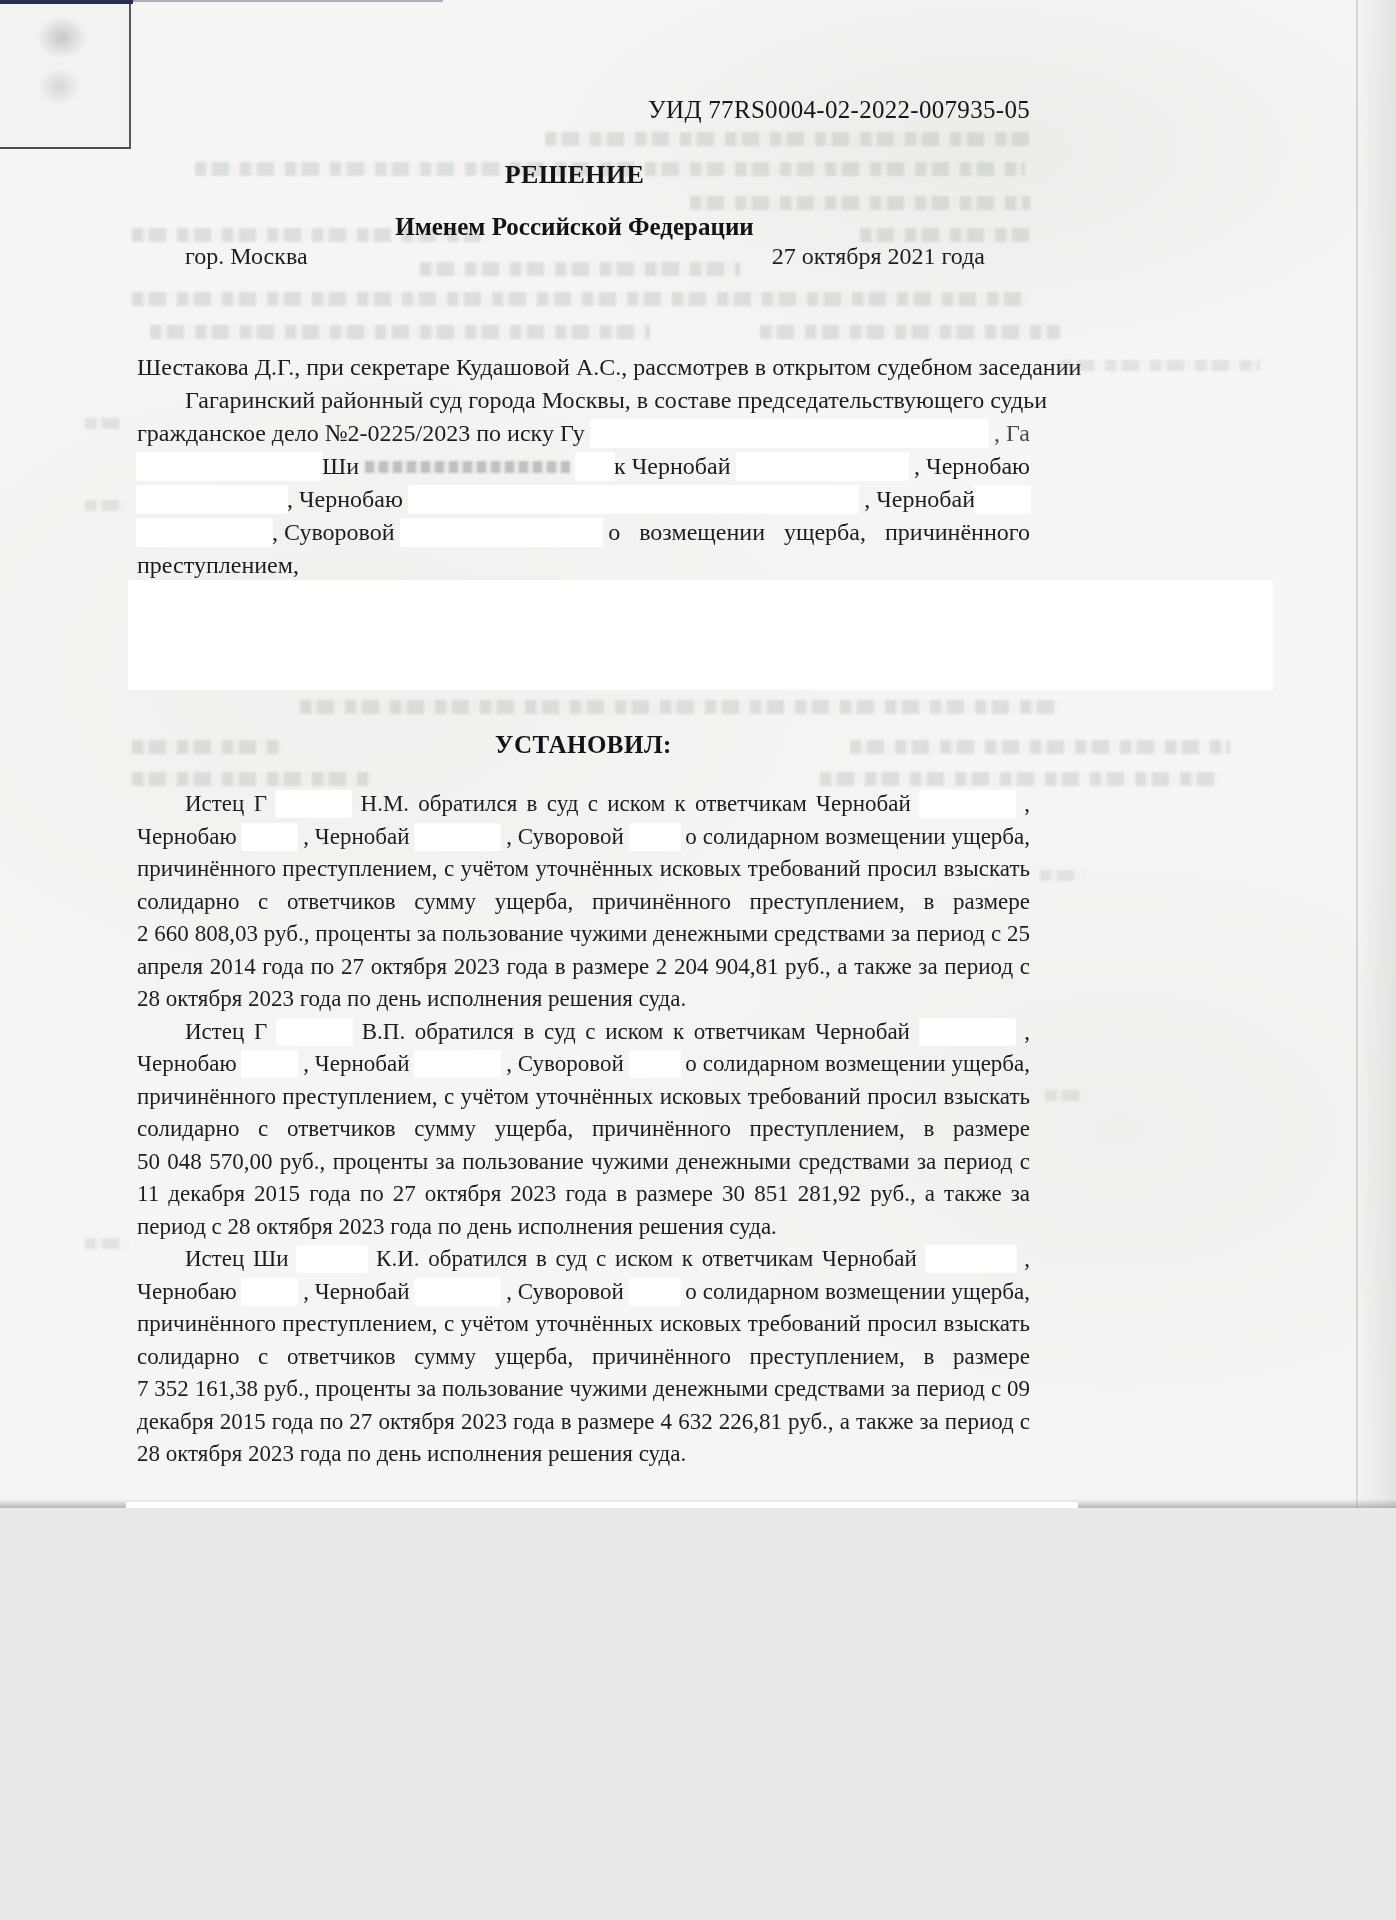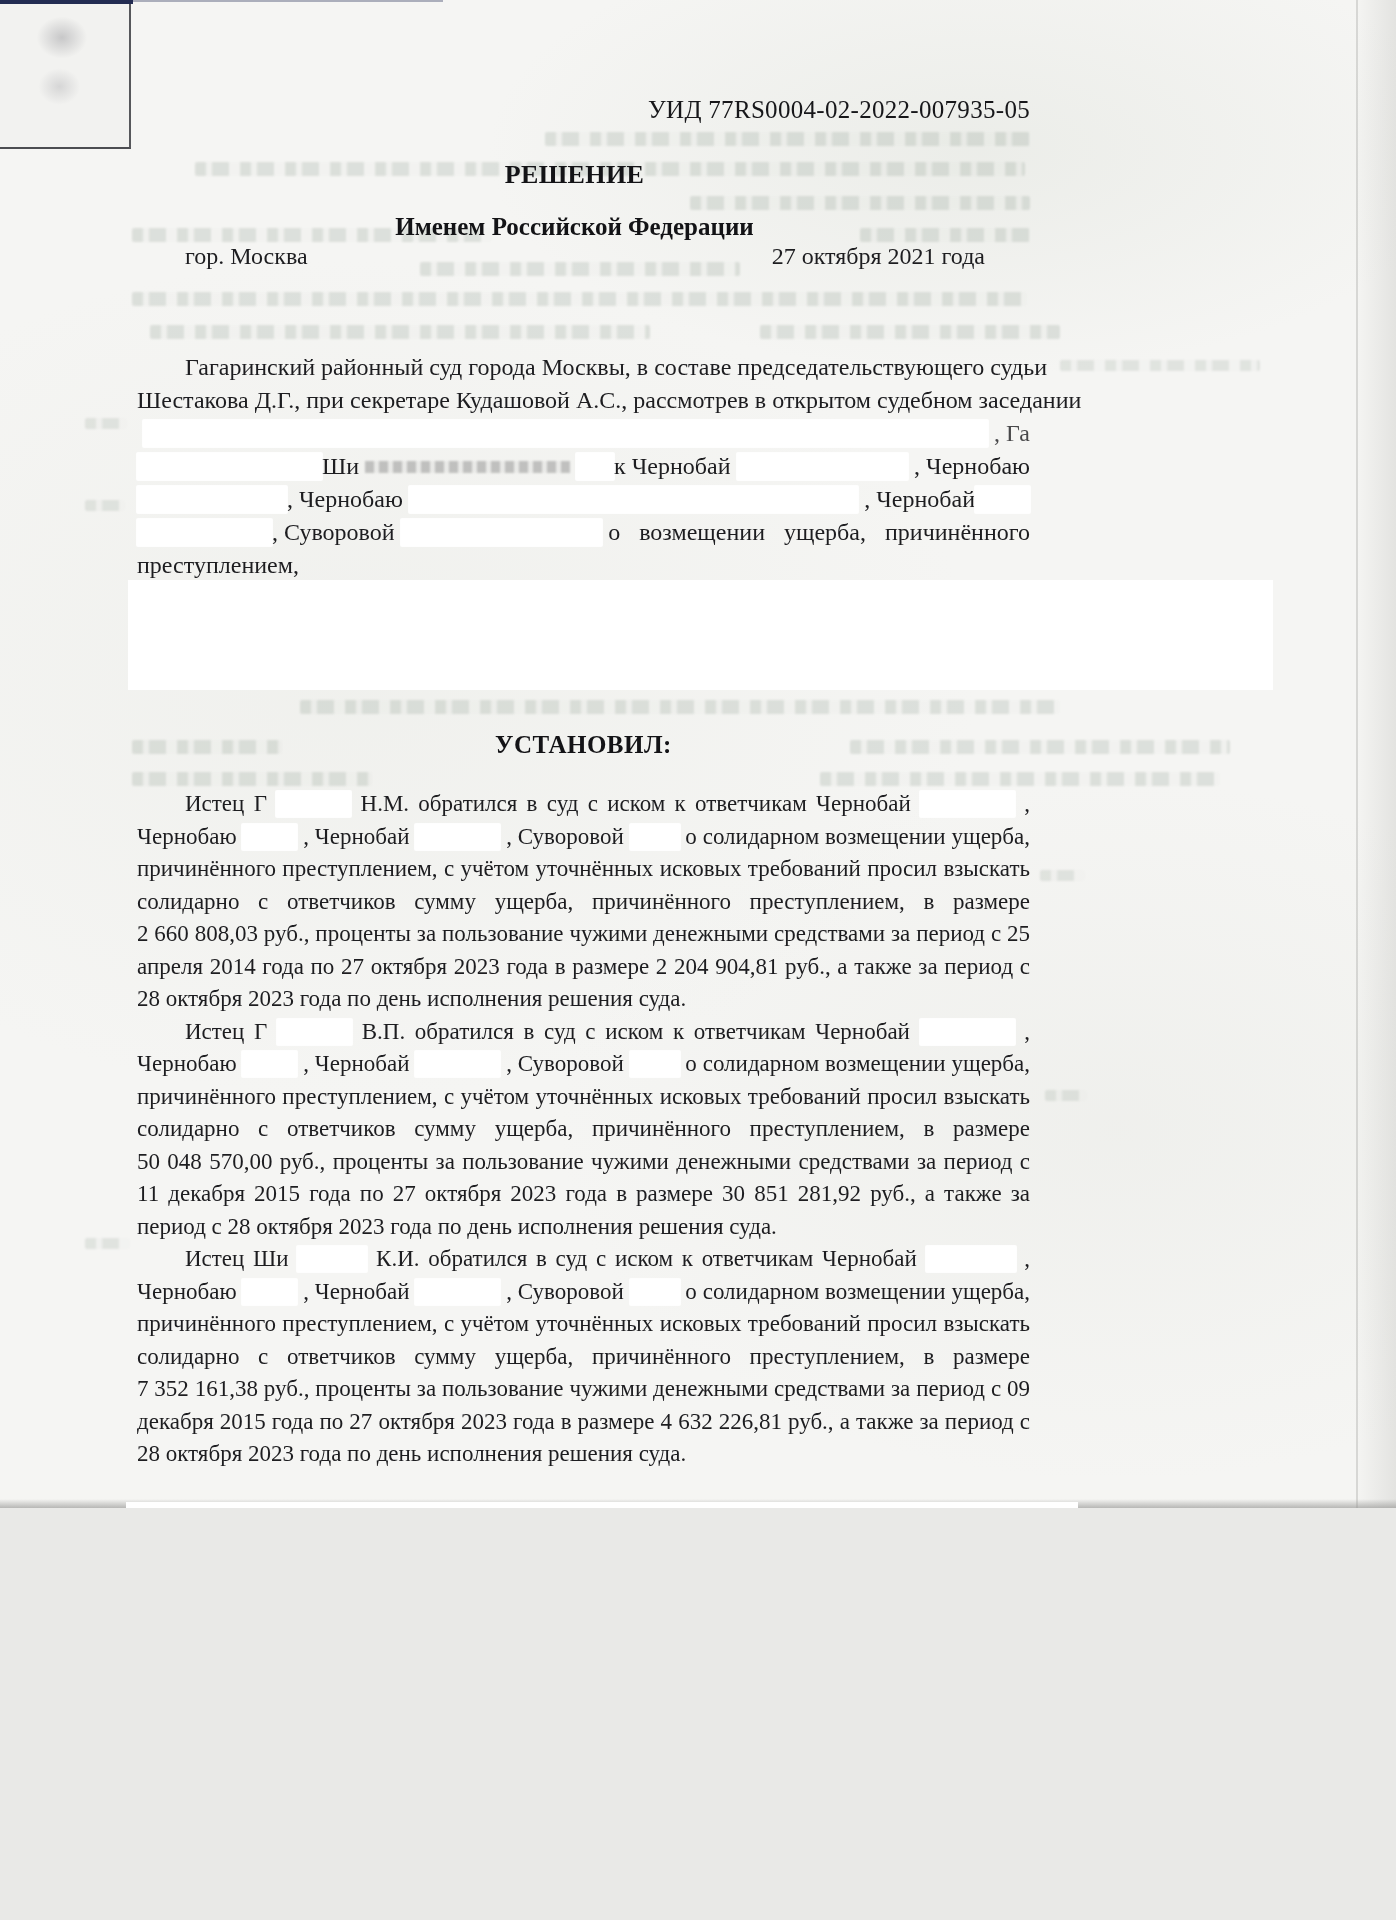--- a/index.html
+++ b/index.html
@@ -112,23 +112,24 @@
     <div class="t1">РЕШЕНИЕ</div>
     <div class="t2">Именем Российской Федерации</div>
   </div>
 
   <div class="cityrow">
     <span class="city">гор. Москва</span>
     <span class="date">27 октября 2021 года</span>
   </div>
 
   <div class="intro">
+    <div class="jline">Шестакова Д.Г., при секретаре Кудашовой А.С., рассмотрев в открытом судебном заседании</div>
     <div class="jline first">Гагаринский районный суд города Москвы, в составе председательствующего судьи</div>
-    <div class="jline">Шестакова Д.Г., при секретаре Кудашовой А.С., рассмотрев в открытом судебном заседании</div>
     <div class="irow">
+      <span>гражданское дело №2-0225/2023 по иску Гу</span>
       <span class="red grow"></span>
       <span class="faint">, Га</span>
     </div>
     <div class="irow">
       <span class="red" style="width:185px"></span>
       <span>Ши</span>
       <span class="ghost-strike"></span>
       <span class="red" style="width:38px"></span>
       <span>к Чернобай</span>
       <span class="red grow"></span>

